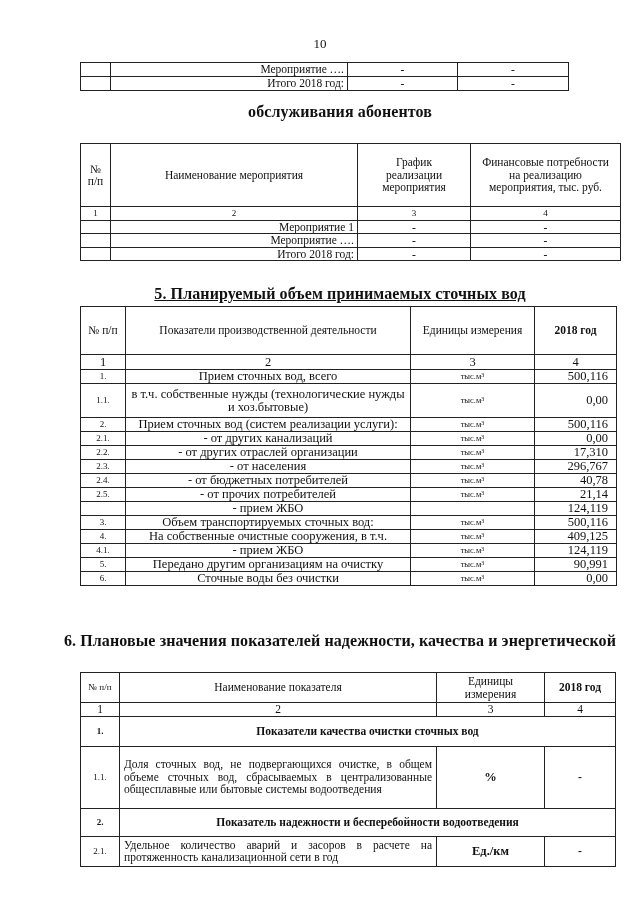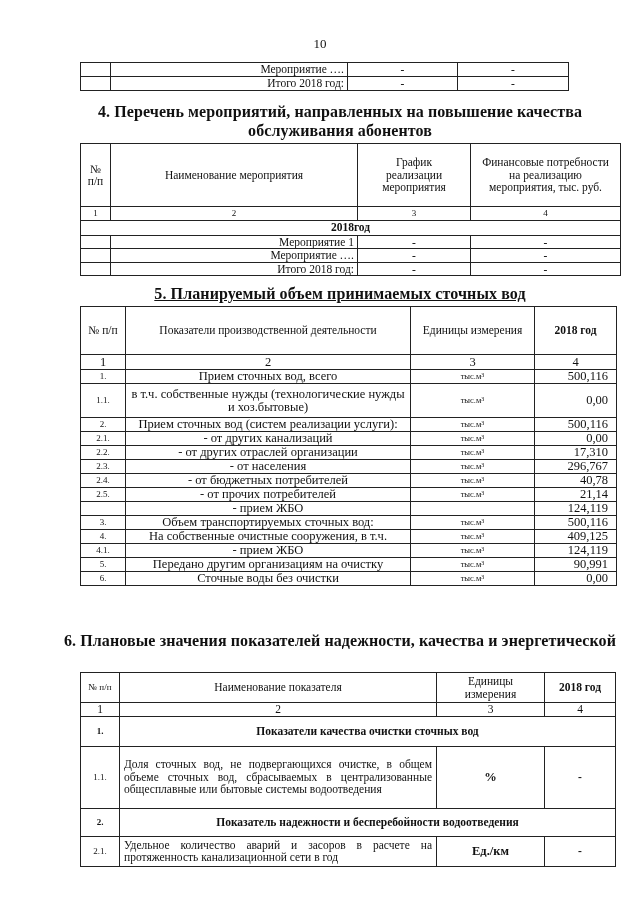--- a/index.html
+++ b/index.html
@@ -43,21 +43,20 @@
   <tr style="height:14px">
     <td></td>
     <td class="l ind">Итого 2018 год:</td>
     <td class="c">-</td>
     <td class="c">-</td>
   </tr>
 </tbody>
   </table>
 
 <div class="abs heading" style="top:102px;">
-  <div>4. Перечень мероприятий, направленных на повышение качества</div>
   <div>обслуживания абонентов</div>
 </div>
 
 <table style="left:80px; top:143px; width:540px;">
   <colgroup>
       <col style="width:30px">
       <col style="width:247px">
       <col style="width:113px">
       <col style="width:150px">
     </colgroup>
@@ -67,23 +66,20 @@
     <td class="c">Наименование мероприятия</td>
     <td class="c" style="padding:0 12px">График реализации мероприятия</td>
     <td class="c" style="padding:0 10px">Финансовые потребности на реализацию мероприятия, тыс. руб.</td>
   </tr>
   <tr style="height:8px">
     <td class="c small">1</td>
     <td class="c small">2</td>
     <td class="c small">3</td>
     <td class="c small">4</td>
   </tr>
-  <tr style="height:15px">
-    <td colspan="4" class="c b">2018год</td>
-  </tr>
   <tr style="height:13px">
     <td></td>
     <td class="l">Мероприятие 1</td>
     <td class="c">-</td>
     <td class="c">-</td>
   </tr>
   <tr style="height:13px">
     <td></td>
     <td class="l">Мероприятие ….</td>
     <td class="c">-</td>

